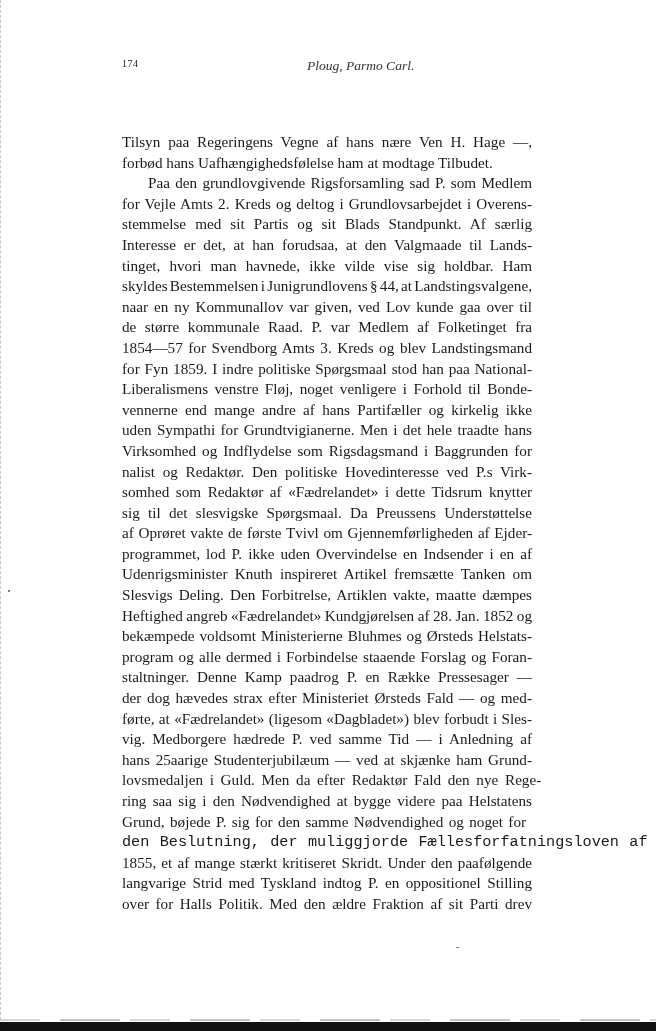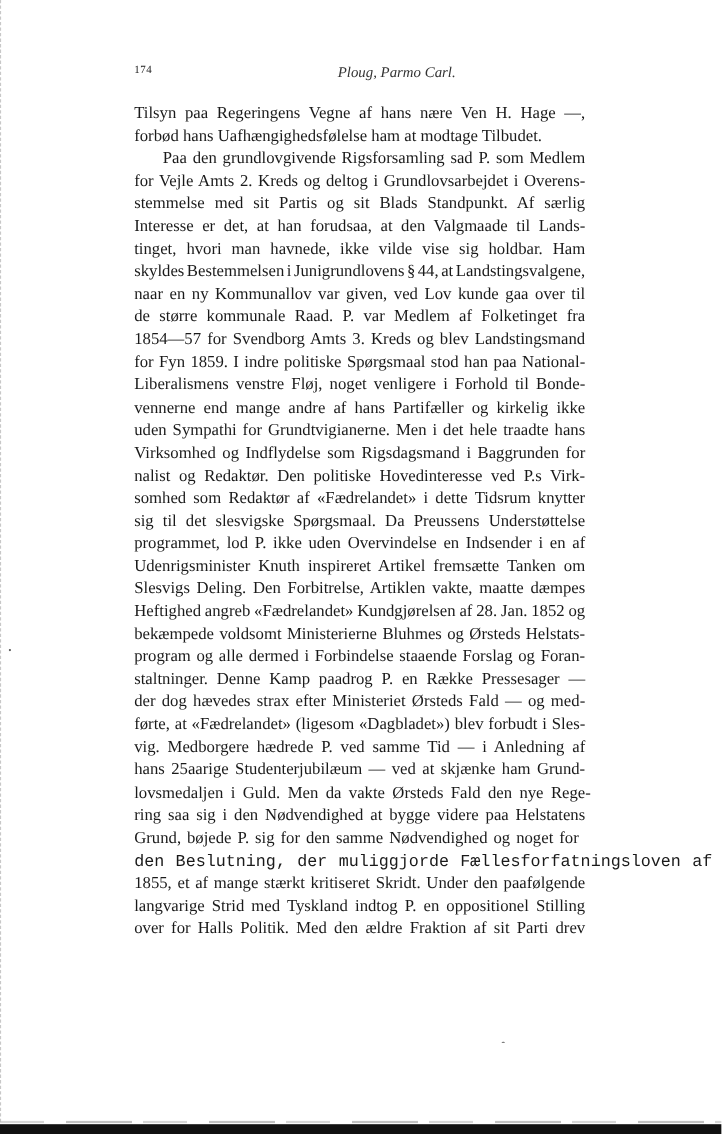--- a/index.html
+++ b/index.html
@@ -42,51 +42,52 @@
 <body>
 
 <div class="left-edge"></div>
 
 <div class="header">
   <span class="page-number">174</span>
   <span class="running-head">Ploug, Parmo Carl.</span>
 </div>
 
 <div class="body-text" id="body-text">
-    <span class="line" style="word-spacing: 4.07812px; text-align-last: left;">Tilsyn paa Regeringens Vegne af hans nære Ven H. Hage —,</span>
+    <span class="line" style="word-spacing: 4.07812px; text-align-last: left; margin-top: 39px;">Tilsyn paa Regeringens Vegne af hans nære Ven H. Hage —,</span>
     <span class="line last">forbød hans Uafhængighedsfølelse ham at modtage Tilbudet.</span>
     <span class="line indent" style="word-spacing: 1.46429px; text-align-last: left;">Paa den grundlovgivende Rigsforsamling sad P. som Medlem</span>
     <span class="line" style="word-spacing: 1.3375px; text-align-last: left;">for Vejle Amts 2. Kreds og deltog i Grundlovsarbejdet i Overens-</span>
     <span class="line" style="word-spacing: 5.24306px; text-align-last: left;">stemmelse med sit Partis og sit Blads Standpunkt. Af særlig</span>
     <span class="line" style="word-spacing: 4.00156px; text-align-last: left;">Interesse er det, at han forudsaa, at den Valgmaade til Lands-</span>
     <span class="line" style="word-spacing: 5.25174px; text-align-last: left;">tinget, hvori man havnede, ikke vilde vise sig holdbar. Ham</span>
     <span class="line" style="word-spacing: -1.50893px; text-align-last: left;">skyldes Bestemmelsen i Junigrundlovens § 44, at Landstingsvalgene,</span>
     <span class="line" style="word-spacing: 2.15199px; text-align-last: left;">naar en ny Kommunallov var given, ved Lov kunde gaa over til</span>
     <span class="line" style="word-spacing: 4.6441px; text-align-last: left;">de større kommunale Raad. P. var Medlem af Folketinget fra</span>
     <span class="line" style="word-spacing: 1.76953px; text-align-last: left;">1854—57 for Svendborg Amts 3. Kreds og blev Landstingsmand</span>
     <span class="line" style="word-spacing: 1.08281px; text-align-last: left;">for Fyn 1859. I indre politiske Spørgsmaal stod han paa National-</span>
     <span class="line" style="word-spacing: 2.68945px; text-align-last: left;">Liberalismens venstre Fløj, noget venligere i Forhold til Bonde-</span>
     <span class="line" style="word-spacing: 3.52257px; text-align-last: left;">vennerne end mange andre af hans Partifæller og kirkelig ikke</span>
     <span class="line" style="word-spacing: 1.59896px; text-align-last: left;">uden Sympathi for Grundtvigianerne. Men i det hele traadte hans</span>
     <span class="line" style="word-spacing: 2.1183px; text-align-last: left;">Virksomhed og Indflydelse som Rigsdagsmand i Baggrunden for</span>
     <span class="line" style="word-spacing: 3.94336px; text-align-last: left;">nalist og Redaktør. Den politiske Hovedinteresse ved P.s Virk-</span>
     <span class="line" style="word-spacing: 2.73828px; text-align-last: left;">somhed som Redaktør af «Fædrelandet» i dette Tidsrum knytter</span>
     <span class="line" style="word-spacing: 4.49554px; text-align-last: left;">sig til det slesvigske Spørgsmaal. Da Preussens Understøttelse</span>
+    <span class="line" style="word-spacing: 0.869792px; text-align-last: left;">af Oprøret vakte de første Tvivl om Gjennemførligheden af Ejder-</span>
     <span class="line" style="word-spacing: 2.28281px; text-align-last: left;">programmet, lod P. ikke uden Overvindelse en Indsender i en af</span>
     <span class="line" style="word-spacing: 3.45833px; text-align-last: left;">Udenrigsminister Knuth inspireret Artikel fremsætte Tanken om</span>
     <span class="line" style="word-spacing: 2.29018px; text-align-last: left;">Slesvigs Deling. Den Forbitrelse, Artiklen vakte, maatte dæmpes</span>
     <span class="line" style="word-spacing: -0.3125px; text-align-last: left;">Heftighed angreb «Fædrelandet» Kundgjørelsen af 28. Jan. 1852 og</span>
     <span class="line" style="word-spacing: 1.1224px; text-align-last: left;">bekæmpede voldsomt Ministerierne Bluhmes og Ørsteds Helstats-</span>
     <span class="line" style="word-spacing: 1.36285px; text-align-last: left;">program og alle dermed i Forbindelse staaende Forslag og Foran-</span>
     <span class="line" style="word-spacing: 4.2207px; text-align-last: left;">staltninger. Denne Kamp paadrog P. en Række Pressesager —</span>
     <span class="line" style="word-spacing: 1.85781px; text-align-last: left;">der dog hævedes strax efter Ministeriet Ørsteds Fald — og med-</span>
     <span class="line" style="word-spacing: 0.583984px; text-align-last: left;">førte, at «Fædrelandet» (ligesom «Dagbladet») blev forbudt i Sles-</span>
     <span class="line" style="word-spacing: 3.31562px; text-align-last: left;">vig. Medborgere hædrede P. ved samme Tid — i Anledning af</span>
     <span class="line" style="word-spacing: 2.00391px; text-align-last: left;">hans 25aarige Studenterjubilæum — ved at skjænke ham Grund-</span>
-    <span class="line" style="word-spacing: 2.91406px; text-align-last: left;">lovsmedaljen i Guld. Men da vakte Ørsteds Fald den nye Rege-</span>
+    <span class="line" style="word-spacing: 2.91406px; text-align-last: left;">lovsmedaljen i Guld. Men da efter Redaktør Fald den nye Rege-</span>
     <span class="line" style="word-spacing: 2.45156px; text-align-last: left;">ring saa sig i den Nødvendighed at bygge videre paa Helstatens</span>
     <span class="line" style="word-spacing: 1.60312px; text-align-last: left;">Grund, bøjede P. sig for den samme Nødvendighed og noget for</span>
     <span class="line" style="word-spacing: 1.20312px; text-align-last: left; font-family: Liberation Mono, monospace;">den Beslutning, der muliggjorde Fællesforfatningsloven af 2. Okt.</span>
     <span class="line" style="word-spacing: 1.36458px; text-align-last: left;">1855, et af mange stærkt kritiseret Skridt. Under den paafølgende</span>
     <span class="line" style="word-spacing: 2.64062px; text-align-last: left;">langvarige Strid med Tyskland indtog P. en oppositionel Stilling</span>
     <span class="line" style="word-spacing: 2.76136px; text-align-last: left;">over for Halls Politik. Med den ældre Fraktion af sit Parti drev</span>
   </div>
 
 <div class="speck" style="left:8px;top:590px;width:2px;height:2px;"></div>
 <div class="speck" style="left:456px;top:947px;width:3px;height:1px;"></div>

